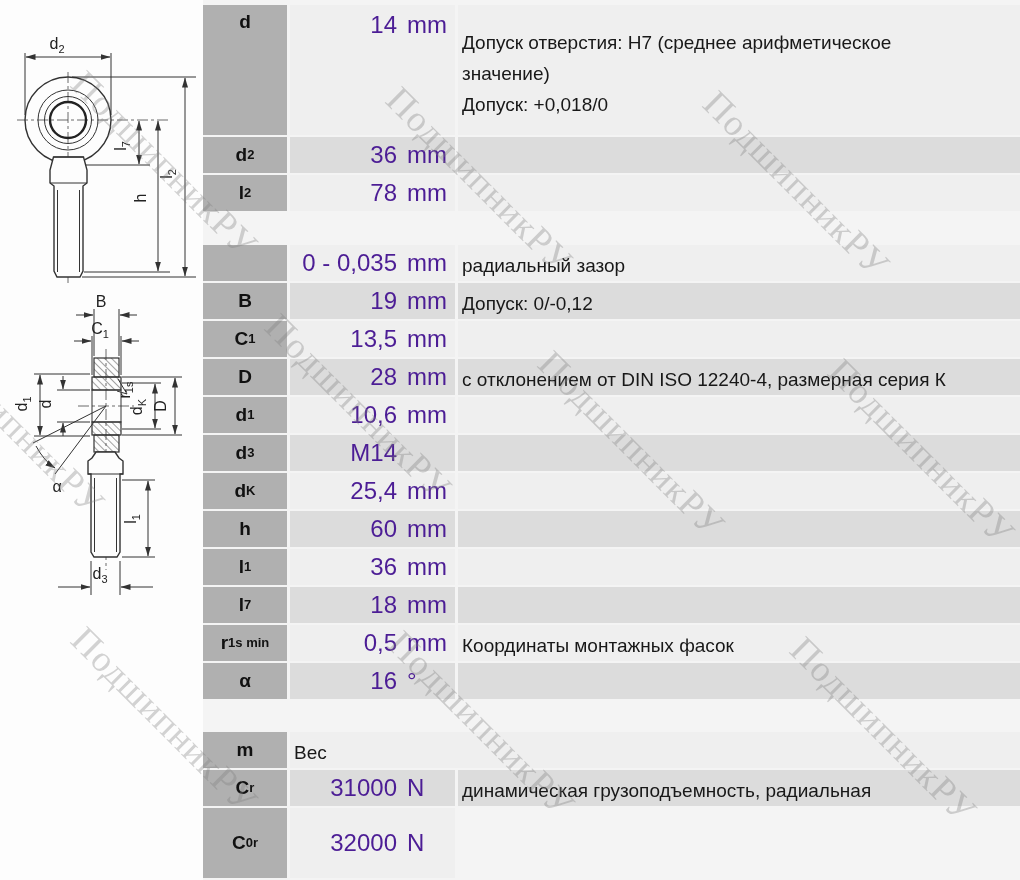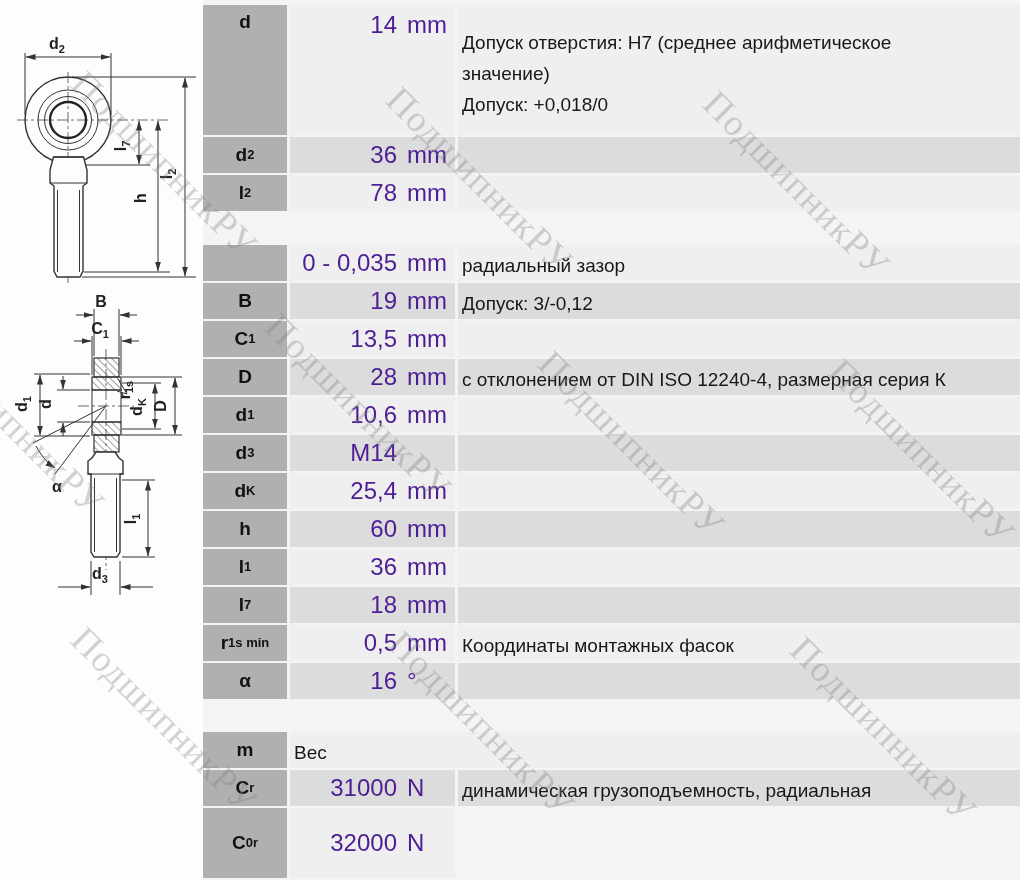--- a/index.html
+++ b/index.html
@@ -2,21 +2,21 @@
 <html><head>
 <meta charset="utf-8">
 <style>
   html,body{margin:0;padding:0;}
   body{
     width:1020px;height:880px;position:relative;overflow:hidden;
     background:#fcfcfc;
     font-family:"Liberation Sans","DejaVu Sans",sans-serif;
   }
   
-  .drawing-area{position:absolute;left:0;top:0;width:224px;height:880px;background:#fdfdfd;z-index:1;font-weight:bold;}
+  .drawing-area{position:absolute;left:0;top:0;width:224px;height:880px;background:#fdfdfd;z-index:1;}
   .drawing-area svg{display:block;}
   svg .outline{fill:none;stroke:#333;stroke-width:1.4;}
   svg .thin{fill:none;stroke:#333;stroke-width:1;}
   svg .bold{fill:none;stroke:#222;stroke-width:2.4;}
   svg .dim{fill:none;stroke:#333;stroke-width:1;}
   svg .cl{fill:none;stroke:#444;stroke-width:0.8;stroke-dasharray:11 3 3 3;}
   svg .hatched{fill:url(#hatch);stroke:#333;stroke-width:1.2;}
   svg .whitefill{fill:#fdfdfd;stroke:#333;stroke-width:1.4;}
   svg text{fill:#222;font-size:16px;font-family:"Liberation Sans","DejaVu Sans",sans-serif;}
   svg text .sub{font-size:11px;}
@@ -230,21 +230,21 @@
   </div>
 
   <div class="srow dark">
     <div class="cell-label">B</div>
     <div class="cell-val">
       <span class="num">19</span>
       <span class="unit">mm</span>
     </div>
     <div class="cell-desc">
       <div class="inner">
-            <p>Допуск: 3/-0,12</p>
+            <p>Допуск: 0/-0,12</p>
           </div>
     </div>
   </div>
 
   <div class="srow light">
     <div class="cell-label">C<sub>1</sub></div>
     <div class="cell-val">
       <span class="num">13,5</span>
       <span class="unit">mm</span>
     </div>

